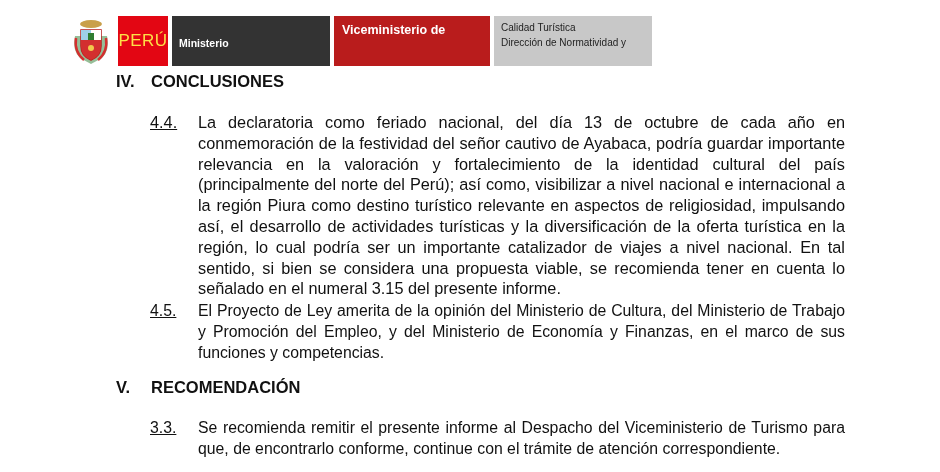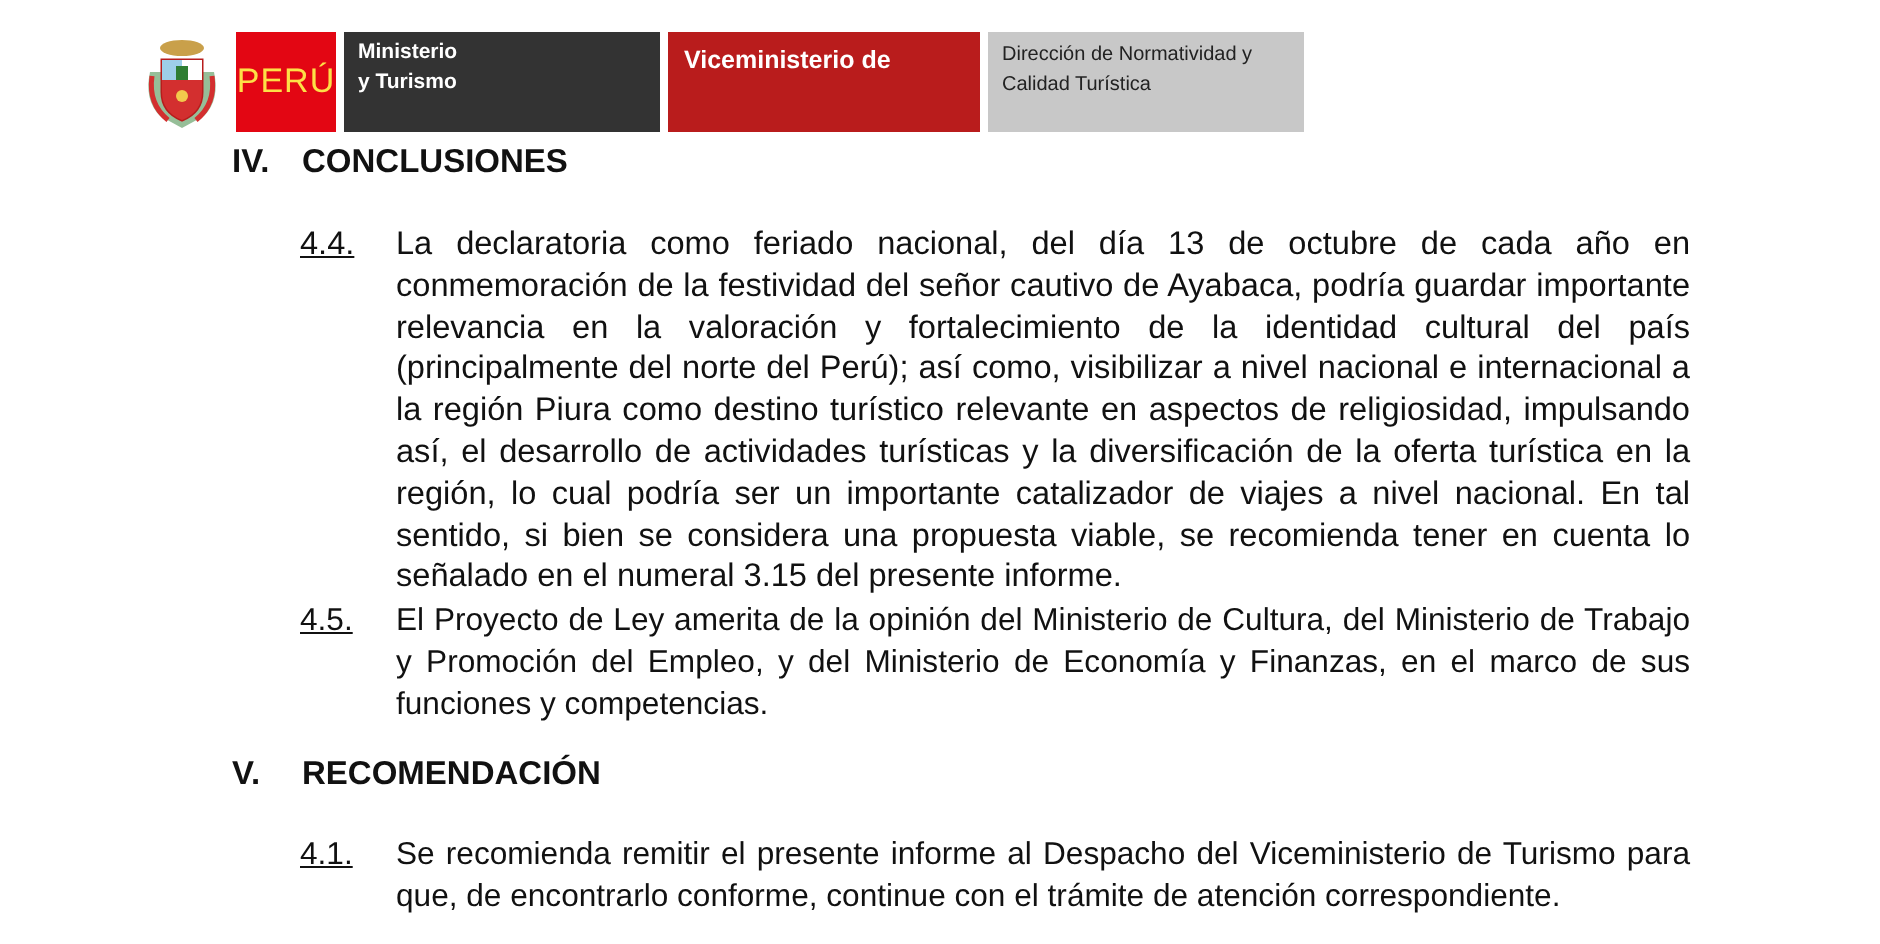--- a/index.html
+++ b/index.html
@@ -1,19 +1,19 @@
 <!DOCTYPE html>
 <html><head>
 <meta charset="utf-8">
 <style>
   html, body { margin:0; padding:0; background:#ffffff; }
   body { width:940px; height:472px; position:relative; overflow:hidden; font-family:"Liberation Sans", sans-serif; color:#111; }
   .shield { width:38px; height:50px; margin-right:8px; position:relative; }
   .peru { position:absolute; left:118px; top:16px; width:50px; height:50px; background:#e30613; color:#fde047; font-size:17px; display:flex; align-items:center; justify-content:center; letter-spacing:0.5px; }
-  .box1 { position:absolute; left:172px; top:16px; width:158px; height:50px; background:#333; color:#fff; font-size:10.5px; font-weight:bold; line-height:15px; padding:3px 0 0 7px; box-sizing:border-box; }
+  .box1 { position:absolute; left:172px; top:16px; width:158px; height:50px; background:#333; color:#fff; font-size:10.5px; font-weight:bold; line-height:15px; padding:20px 0 0 7px; box-sizing:border-box; }
   .box2 { position:absolute; left:334px; top:16px; width:156px; height:50px; background:#b91c1c; color:#fff; font-size:12.5px; font-weight:bold; line-height:19px; padding:5px 0 0 8px; box-sizing:border-box; }
   .box3 { position:absolute; left:494px; top:16px; width:158px; height:50px; background:#c8c8c8; color:#222; font-size:10px; line-height:15px; padding:4px 0 0 7px; box-sizing:border-box; }
   .sec { position:absolute; font-weight:bold; font-size:16.5px; }
   .sec .num { position:absolute; left:0; }
   .sec .ttl { position:absolute; left:35px; white-space:nowrap; }
   .item { position:absolute; left:150px; width:695px; font-size:16.3px; line-height:20.8px; }
   .item .inum { position:absolute; left:0; top:0;text-decoration:underline; }
   .item .itxt { position:absolute; left:48px; width:647px; text-align:justify; }
 </style>
 </head>
@@ -30,28 +30,27 @@
       <rect x="16" y="17" width="6" height="7" fill="#2e7d32"></rect>
       <path d="M9 24 H29 V30 Q29 40 19 44 Q9 40 9 30 Z" fill="#d32f2f"></path>
       <circle cx="19" cy="32" r="3" fill="#f2c94c"></circle>
       <path d="M4 22 Q2 36 12 44" stroke="#d32f2f" stroke-width="2.5" fill="none"></path>
       <path d="M34 22 Q36 36 26 44" stroke="#d32f2f" stroke-width="2.5" fill="none"></path>
     </svg>
   </div>
   <div class="peru">PERÚ</div>
   <div class="box1">
     <div>Ministerio</div>
-    <div>y Turismo</div>
   </div>
   <div class="box2">
     <div>Viceministerio de</div>
   </div>
   <div class="box3">
+    <div>Calidad Turística</div>
     <div>Dirección de Normatividad y</div>
-    <div>Calidad Turística</div>
   </div>
 </div>
 
 <div class="sec" style="left:116px;top:72px;">
   <span class="num">IV.</span>
   <span class="ttl">CONCLUSIONES</span>
 </div>
 
 <div class="item" style="top:112px;">
   <span class="inum">4.4.</span>
@@ -62,15 +61,15 @@
   <span class="inum">4.5.</span>
   <div class="itxt">El Proyecto de Ley amerita de la opinión del Ministerio de Cultura, del Ministerio de Trabajo y Promoción del Empleo, y del Ministerio de Economía y Finanzas, en el marco de sus funciones y competencias.</div>
 </div>
 
 <div class="sec" style="left:116px;top:378px;">
   <span class="num">V.</span>
   <span class="ttl">RECOMENDACIÓN</span>
 </div>
 
 <div class="item" style="top:418px;font-size:15.8px;">
-  <span class="inum">4.1.</span>
+  <span class="inum">3.3.</span>
   <div class="itxt">Se recomienda remitir el presente informe al Despacho del Viceministerio de Turismo para que, de encontrarlo conforme, continue con el trámite de atención correspondiente.</div>
 </div>
 
 </body></html>

